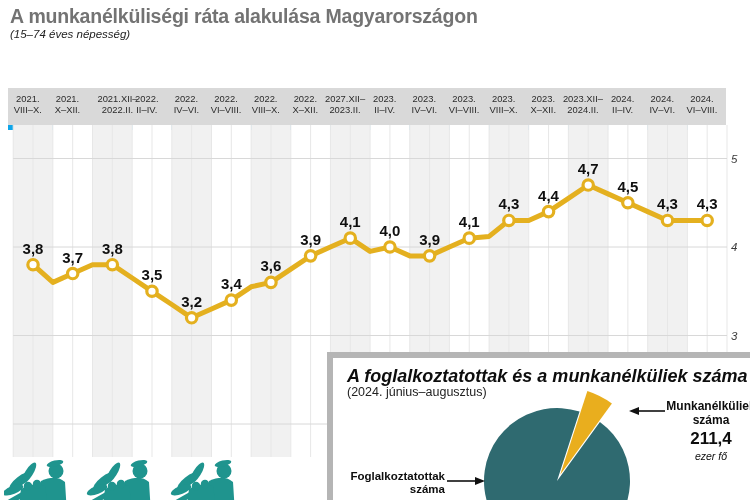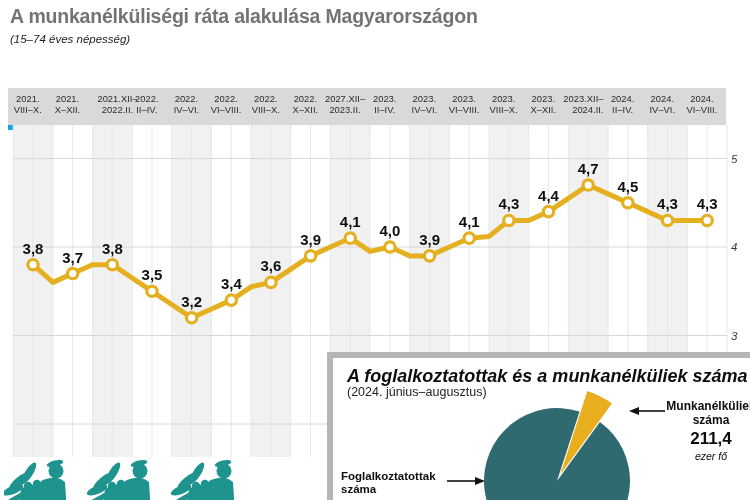--- a/index.html
+++ b/index.html
@@ -2,40 +2,40 @@
 <html><head>
 <meta charset="utf-8">
 <style>
   html,body{margin:0;padding:0;}
   body{
     width:750px;height:500px;position:relative;overflow:hidden;background:#fff;
     font-family:"Liberation Sans", sans-serif;color:#111;
   }
   .hdr{position:absolute;left:10px;top:5px;width:720px;}
   .hdr .t{font-size:19.5px;font-weight:bold;line-height:1.2;letter-spacing:-0.2px;color:#737373;}
-  .hdr .s{font-size:11.5px;font-style:italic;margin-top:5px;color:#222;}
+  .hdr .s{font-size:11.5px;font-style:italic;color:#222;}
   .period-band{
     position:absolute;left:8px;top:88px;width:718px;height:37px;
     background:#D9D9D9;border-bottom:5px solid #0ea5e9;
   }
   .period-label{
     position:absolute;top:5px;width:41px;text-align:center;
     font-size:9.4px;line-height:1.22;color:#2b2b2b;white-space:pre-line;
   }
   #plot{position:absolute;left:0;top:125px;}
   #pictos{position:absolute;left:4px;top:459px;}
   .inset{
     position:absolute;left:327px;top:352px;width:429px;height:154px;
     background:#fff;border:6px solid #b5b5b5;box-sizing:border-box;
   }
   .inset-title{position:absolute;left:14px;top:8px;font-size:18px;font-weight:bold;font-style:italic;color:#0d0d0d;}
   .inset-subtitle{position:absolute;left:14px;top:27px;font-size:12.5px;color:#222;}
   #pie{position:absolute;left:0;top:0;}
   .lbl-left{
-    position:absolute;left:8px;top:112px;width:104px;text-align:left;
+    position:absolute;left:8px;top:112px;width:104px;text-align:right;
     font-size:11.5px;font-weight:bold;line-height:13px;white-space:pre-line;color:#0d0d0d;
   }
   .arrow-emp{position:absolute;left:112px;top:115px;}
   .lbl-right{position:absolute;left:330px;top:42px;width:96px;text-align:center;color:#0d0d0d;}
   .lbl-right .nm{font-size:12px;font-weight:bold;line-height:13.5px;white-space:pre-line;}
   .lbl-right .big{font-size:17px;font-weight:bold;line-height:20px;margin-top:2px;}
   .lbl-right .unit{font-size:10.5px;font-style:italic;line-height:12px;margin-top:1px;}
   .arrow-unemp{position:absolute;left:294px;top:46px;}
 </style>
 </head>
@@ -68,21 +68,21 @@
     <div class="period-label" style="left: 356.2px;">2023.
 II–IV.</div>
     <div class="period-label" style="left: 395.856px;">2023.
 IV–VI.</div>
     <div class="period-label" style="left: 435.511px;">2023.
 VI–VIII.</div>
     <div class="period-label" style="left: 475.167px;">2023.
 VIII–X.</div>
     <div class="period-label" style="left: 514.822px;">2023.
 X–XII.</div>
-    <div class="period-label" style="left: 554.478px; text-align: right;">2023.XII–
+    <div class="period-label" style="left: 554.478px;">2023.XII–
 2024.II.</div>
     <div class="period-label" style="left: 594.133px;">2024.
 II–IV.</div>
     <div class="period-label" style="left: 633.789px;">2024.
 IV–VI.</div>
     <div class="period-label" style="left: 673.444px;">2024.
 VI–VIII.</div>
   </div>
 
 <svg id="plot" width="750" height="332">

